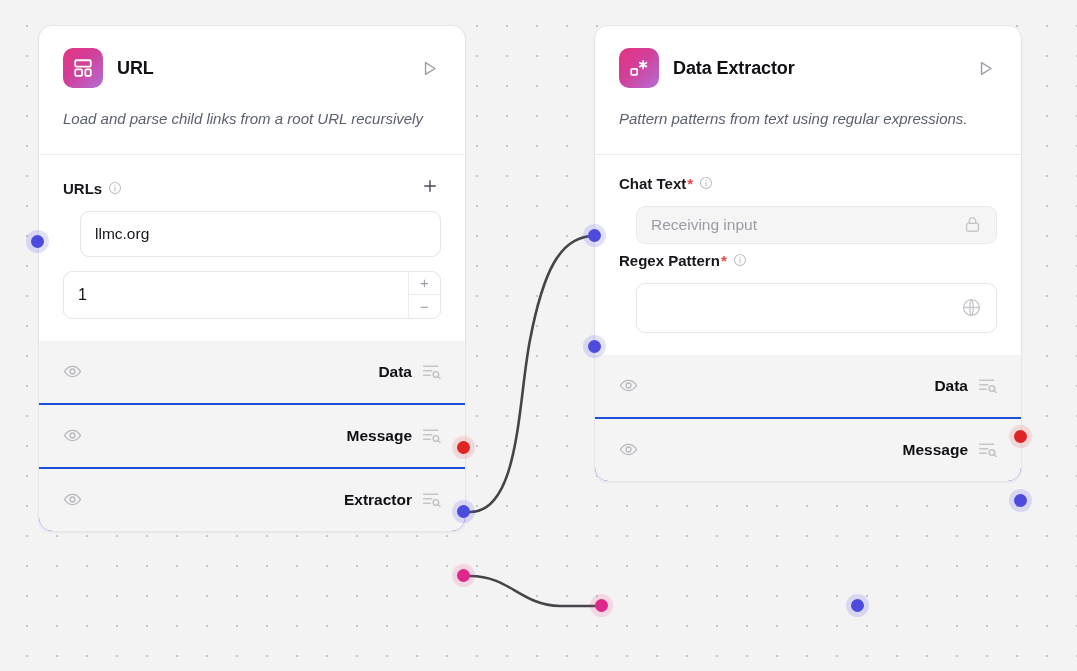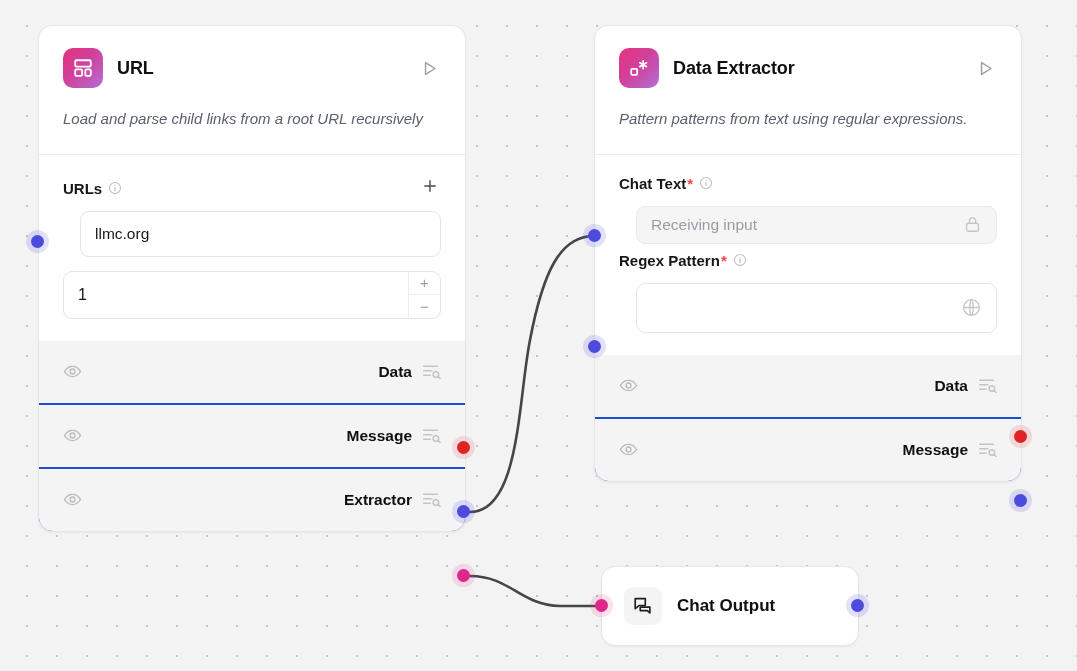--- a/index.html
+++ b/index.html
@@ -458,26 +458,17 @@
         </span>
       </div>
     </div>
   </div>
 
   <div class="handle h-blue" style="left:588px; top:229px;"></div>
   <div class="handle h-blue" style="left:588px; top:340px;"></div>
   <div class="handle h-red" style="left:1014px; top:430px;"></div>
   <div class="handle h-blue" style="left:1014px; top:494px;"></div>
 
-  <div class="node-small" style="left:601px; top:566px; width:258px; height:80px;">
-    <div class="small-icon">
-      <svg width="22" height="22" viewBox="0 0 24 24" fill="none" stroke="#1c1c22" stroke-width="1.8" stroke-linejoin="round" stroke-linecap="round">
-        <path d="M3.5 4h11v7.5h-7L3.5 15V4Z"></path>
-        <path d="M9 13.2h10.5v6.4l-2.8-2.6H9v-3.8Z"></path>
-      </svg>
-    </div>
-    <div class="small-title">Chat Output</div>
-  </div>
 
   <div class="handle h-pink" style="left:595px; top:599px;"></div>
   <div class="handle h-blue" style="left:851px; top:599px;"></div>
 
 </div>
 
 </body></html>

